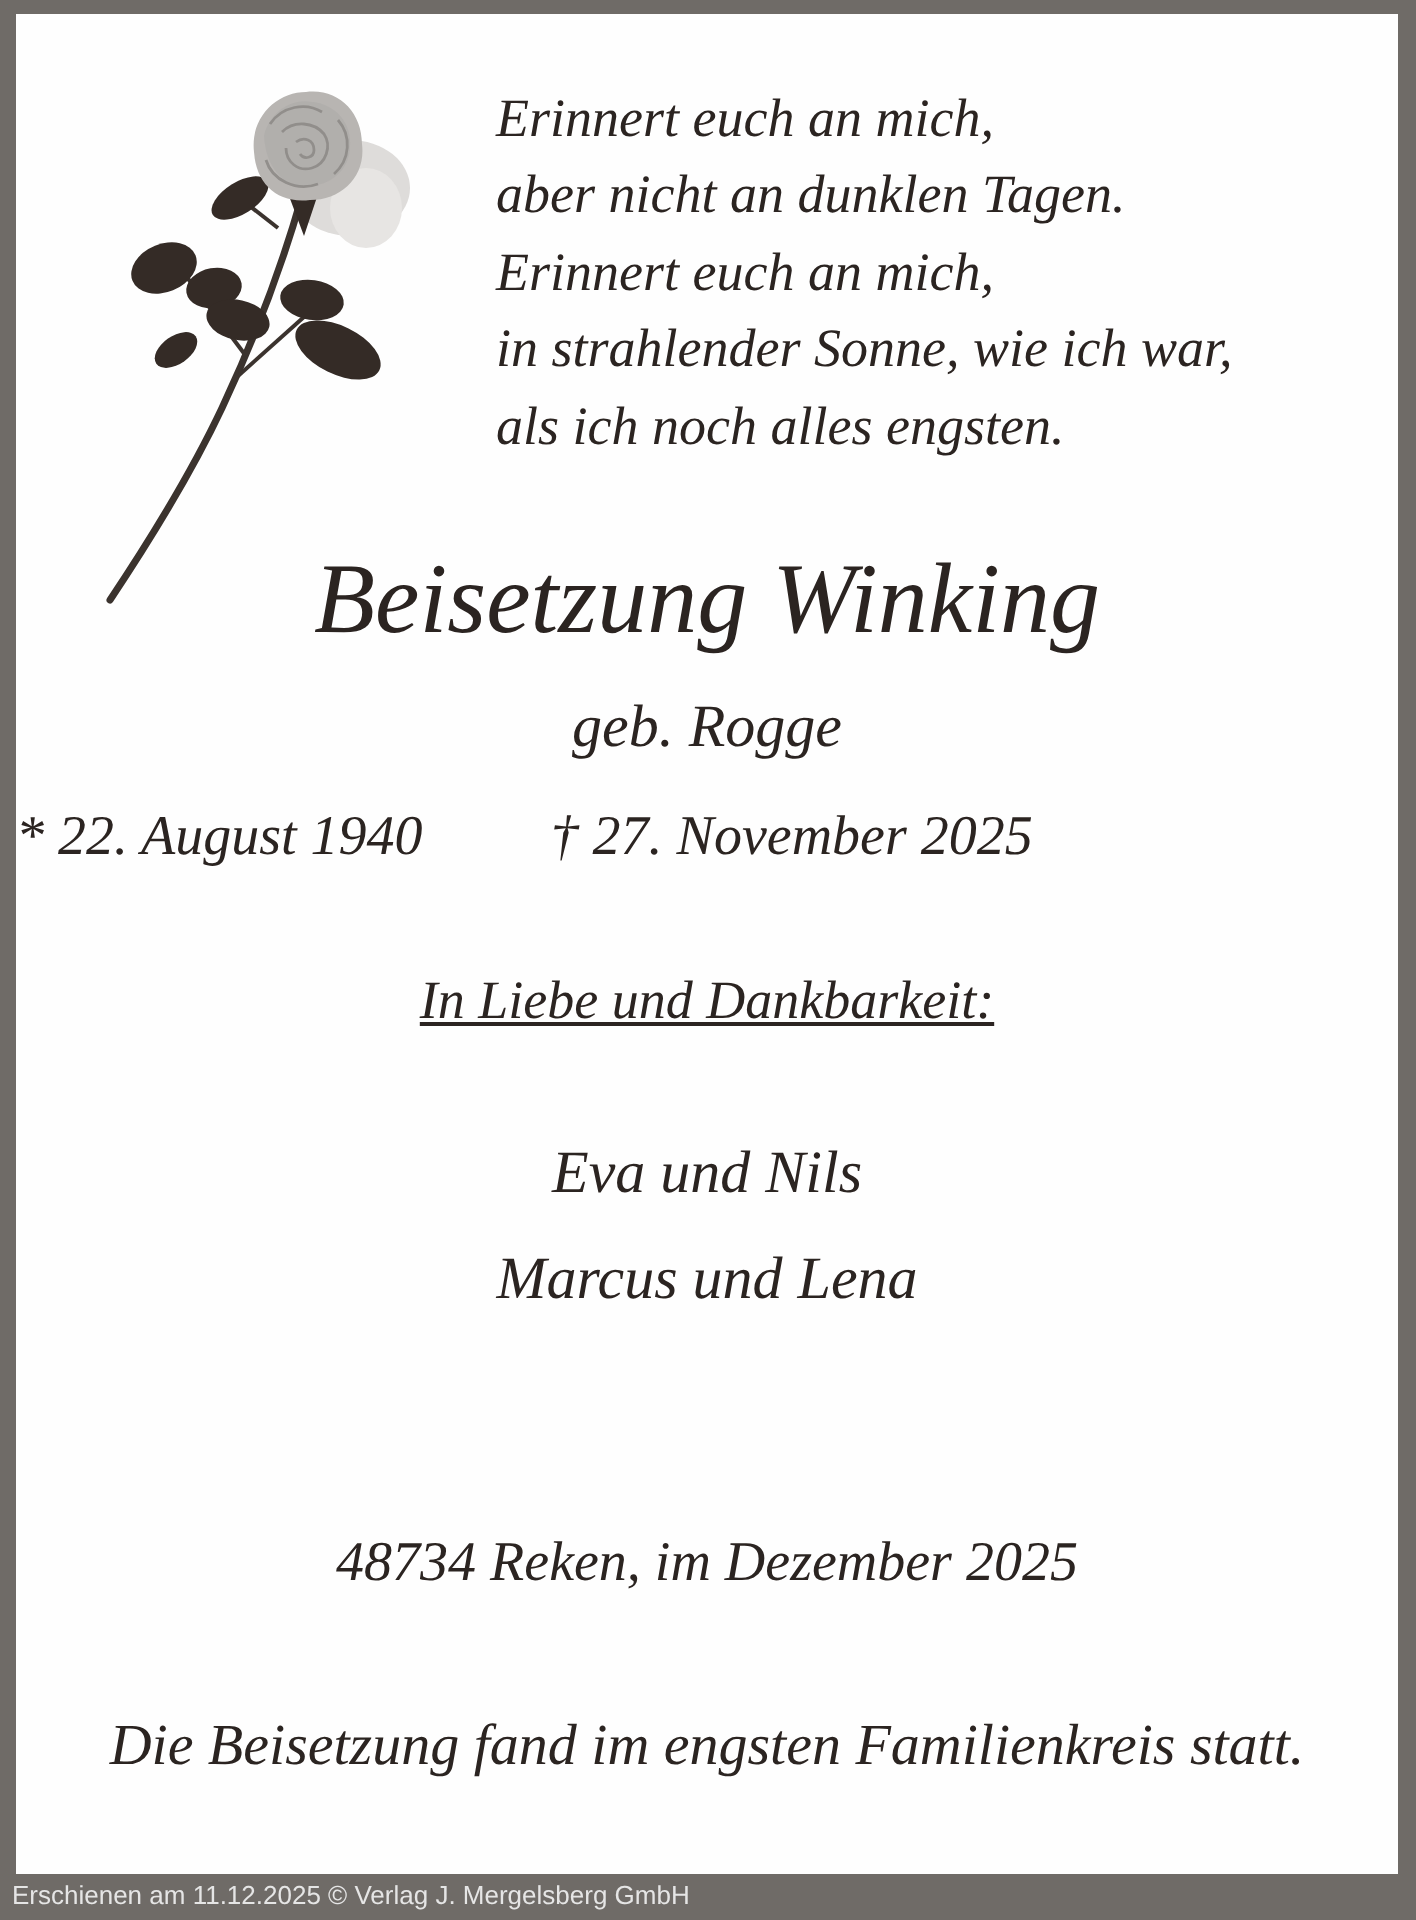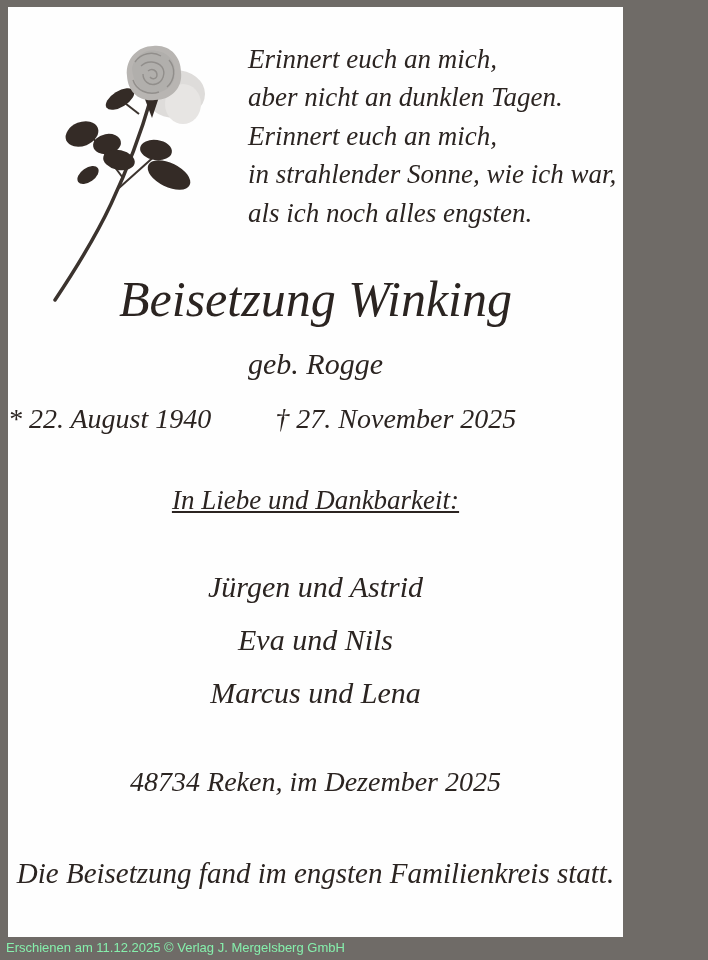--- a/index.html
+++ b/index.html
@@ -11,21 +11,21 @@
     width: 708px;
     height: 960px;
     background: #6f6b67;
     overflow: hidden;
     font-family: "Liberation Serif", serif;
   }
   #card {
     position: absolute;
     left: 8px;
     top: 7px;
-    width: 615px;
+    width: 691px;
     height: 930px;
     background: #fefefe;
   }
   .it {
     font-style: italic;
     color: #2b2421;
   }
   #rose {
     position: absolute;
     left: 27px;
@@ -111,21 +111,21 @@
     white-space: nowrap;
   }
   #footer-credit {
     position: absolute;
     left: 6px;
     top: 938px;
     font-family: "Liberation Sans", sans-serif;
     font-style: normal;
     font-size: 13px;
     line-height: 20px;
-    color: #86efac;
+    color: #e5e5e5;
   }
 </style>
 </head>
 <body>
 
 <div id="page">
   <div id="card">
 
     <svg id="rose" viewBox="0 0 200 270" xmlns="http://www.w3.org/2000/svg" aria-hidden="true">
 
@@ -173,21 +173,20 @@
     <div id="maiden-name" class="it">geb. Rogge</div>
 
     <div id="dates-row" class="it">
       <span>* 22. August 1940</span>
       <span>† 27. November 2025</span>
     </div>
 
     <div id="tribute-intro" class="it">In Liebe und Dankbarkeit:</div>
 
     <div id="mourners" class="it">
-      <div>Jürgen und Astrid</div>
       <div>Eva und Nils</div>
       <div>Marcus und Lena</div>
     </div>
 
     <div id="place-date" class="it">48734 Reken, im Dezember 2025</div>
 
     <div id="closing" class="it">Die Beisetzung fand im engsten Familienkreis statt.</div>
   </div>
 
   <div id="footer-credit">Erschienen am 11.12.2025 © Verlag J. Mergelsberg GmbH</div>

